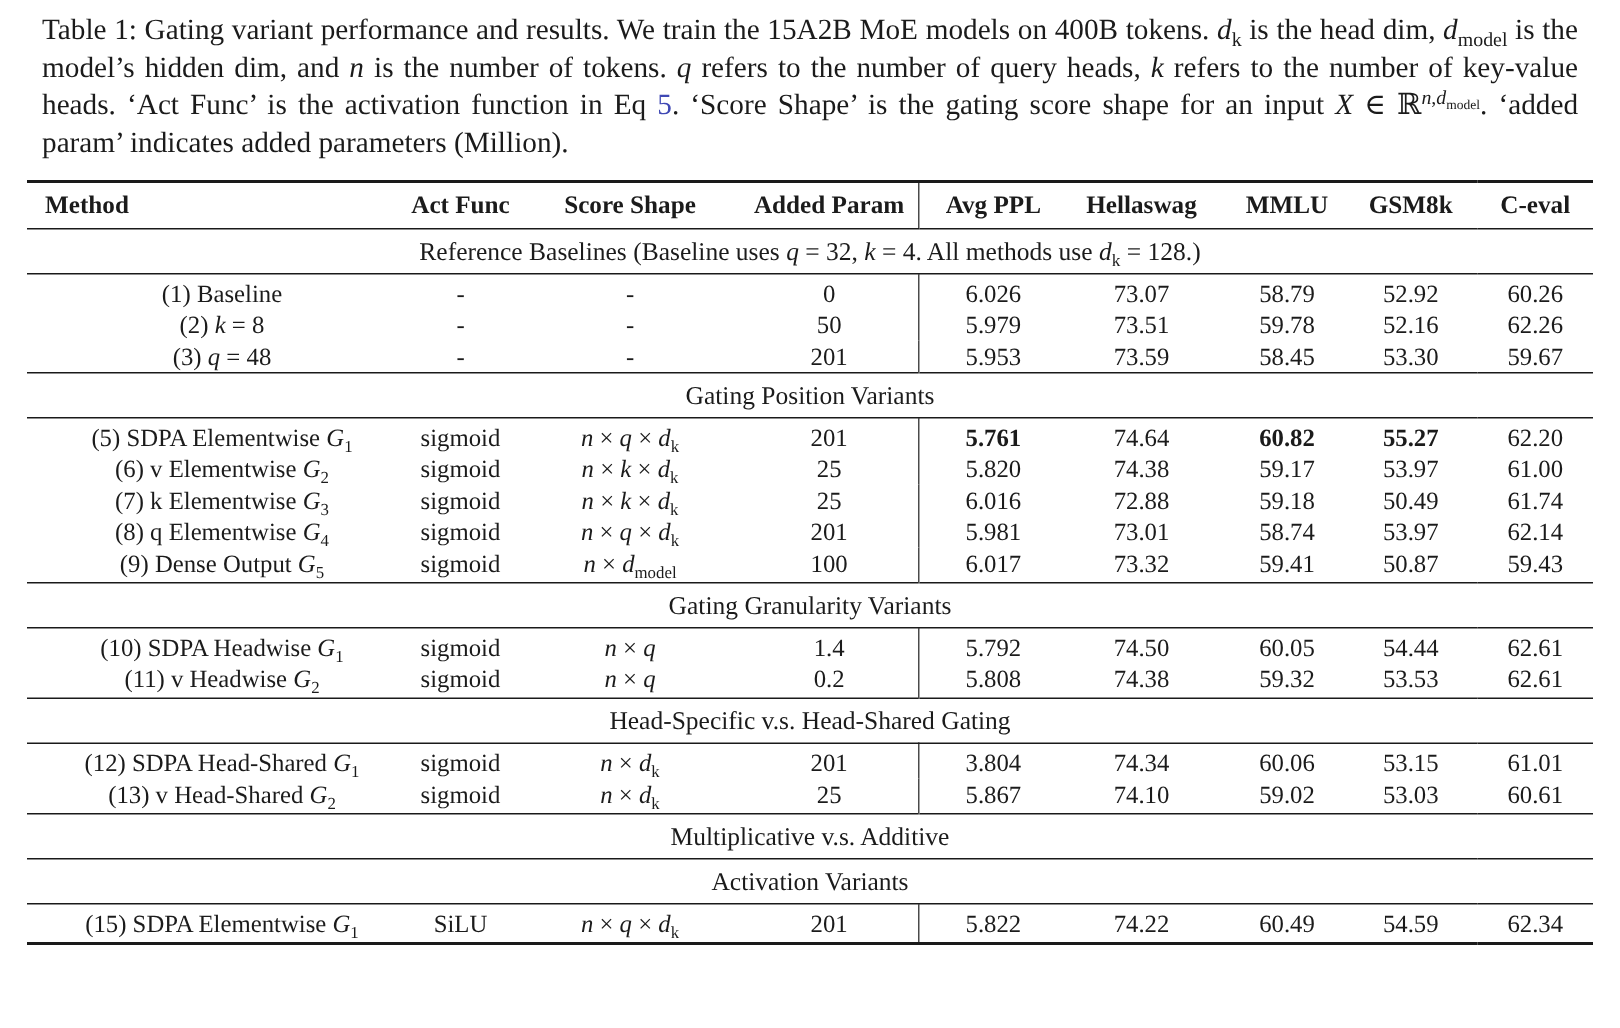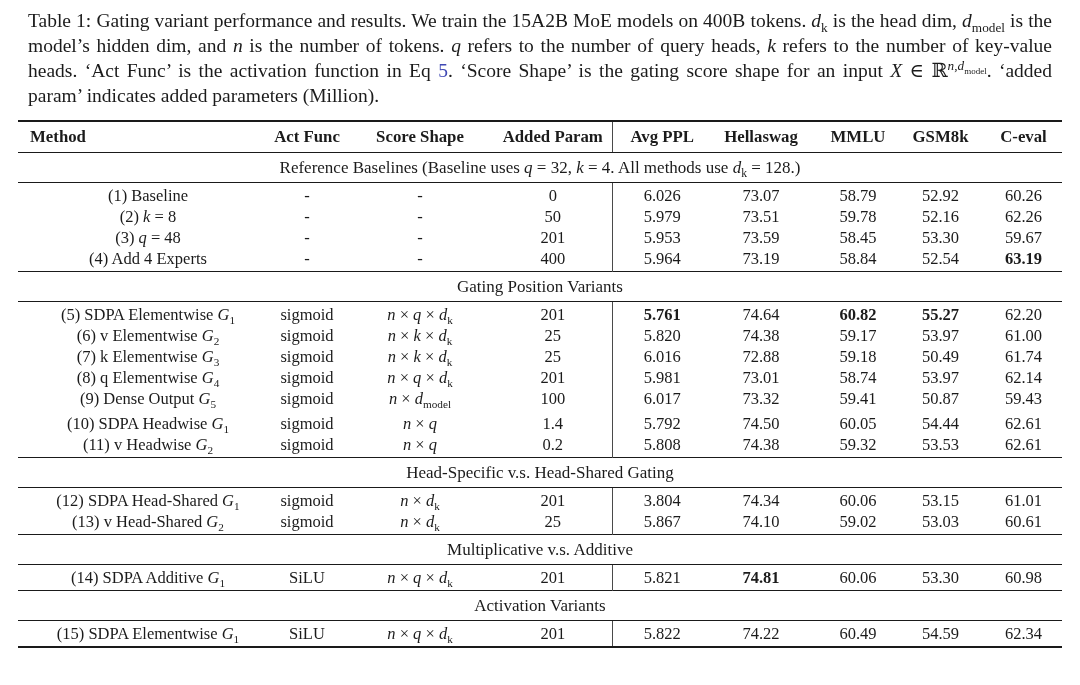--- a/index.html
+++ b/index.html
@@ -105,31 +105,20 @@
           <td class="c0">(3) <i>q</i> = 48</td>
           <td class="c1">-</td>
           <td class="c2">-</td>
           <td class="c3">201</td>
           <td class="c4">5.953</td>
           <td class="c5">73.59</td>
           <td class="c6">58.45</td>
           <td class="c7">53.30</td>
           <td class="c8">59.67</td>
         </tr>
-        <tr class="last">
-          <td class="c0">(4) Add 4 Experts</td>
-          <td class="c1">-</td>
-          <td class="c2">-</td>
-          <td class="c3">400</td>
-          <td class="c4">5.964</td>
-          <td class="c5">73.19</td>
-          <td class="c6">58.84</td>
-          <td class="c7">52.54</td>
-          <td class="c8"><b>63.19</b></td>
-        </tr>
         <tr>
           <td colspan="9" class="section-title">Gating Position Variants</td>
         </tr>
         <tr class="first ">
           <td class="c0">(5) SDPA Elementwise <i>G</i><sub>1</sub></td>
           <td class="c1">sigmoid</td>
           <td class="c2"><i>n</i> × <i>q</i> × <i>d</i><sub>k</sub></td>
           <td class="c3">201</td>
           <td class="c4"><b>5.761</b></td>
           <td class="c5">74.64</td>
@@ -174,20 +163,23 @@
           <td class="c0">(9) Dense Output <i>G</i><sub>5</sub></td>
           <td class="c1">sigmoid</td>
           <td class="c2"><i>n</i> × <i>d</i><sub>model</sub></td>
           <td class="c3">100</td>
           <td class="c4">6.017</td>
           <td class="c5">73.32</td>
           <td class="c6">59.41</td>
           <td class="c7">50.87</td>
           <td class="c8">59.43</td>
         </tr>
+        <tr>
+          <td colspan="9" class="section-title">Gating Granularity Variants</td>
+        </tr>
         <tr class="first ">
           <td class="c0">(10) SDPA Headwise <i>G</i><sub>1</sub></td>
           <td class="c1">sigmoid</td>
           <td class="c2"><i>n</i> × <i>q</i></td>
           <td class="c3">1.4</td>
           <td class="c4">5.792</td>
           <td class="c5">74.50</td>
           <td class="c6">60.05</td>
           <td class="c7">54.44</td>
           <td class="c8">62.61</td>
@@ -224,31 +216,20 @@
           <td class="c3">25</td>
           <td class="c4">5.867</td>
           <td class="c5">74.10</td>
           <td class="c6">59.02</td>
           <td class="c7">53.03</td>
           <td class="c8">60.61</td>
         </tr>
         <tr>
           <td colspan="9" class="section-title">Multiplicative v.s. Additive</td>
         </tr>
-        <tr class="first last">
-          <td class="c0">(14) SDPA Additive <i>G</i><sub>1</sub></td>
-          <td class="c1">SiLU</td>
-          <td class="c2"><i>n</i> × <i>q</i> × <i>d</i><sub>k</sub></td>
-          <td class="c3">201</td>
-          <td class="c4">5.821</td>
-          <td class="c5"><b>74.81</b></td>
-          <td class="c6">60.06</td>
-          <td class="c7">53.30</td>
-          <td class="c8">60.98</td>
-        </tr>
         <tr>
           <td colspan="9" class="section-title">Activation Variants</td>
         </tr>
         <tr class="first last">
           <td class="c0">(15) SDPA Elementwise <i>G</i><sub>1</sub></td>
           <td class="c1">SiLU</td>
           <td class="c2"><i>n</i> × <i>q</i> × <i>d</i><sub>k</sub></td>
           <td class="c3">201</td>
           <td class="c4">5.822</td>
           <td class="c5">74.22</td>

